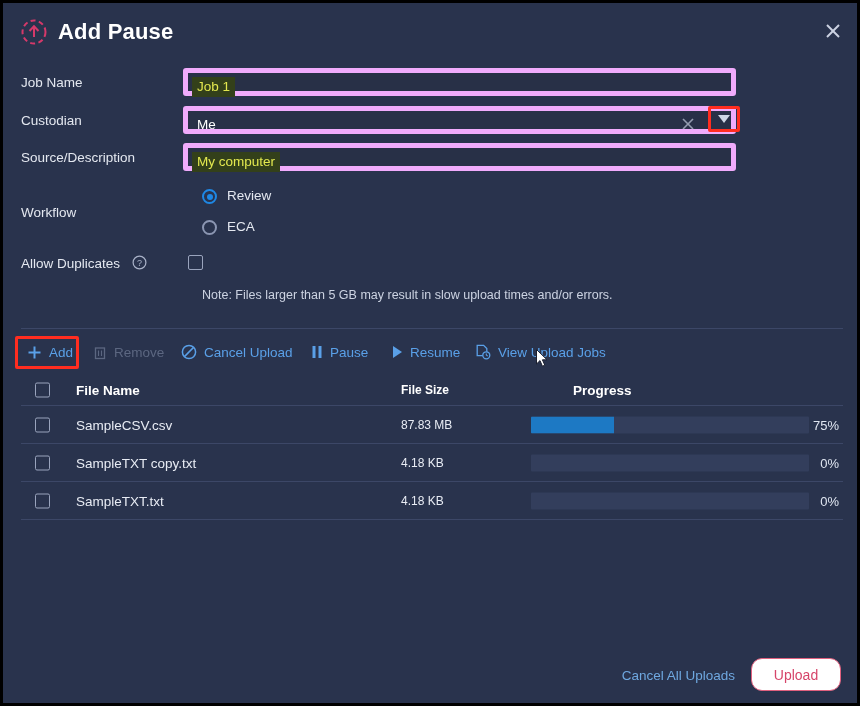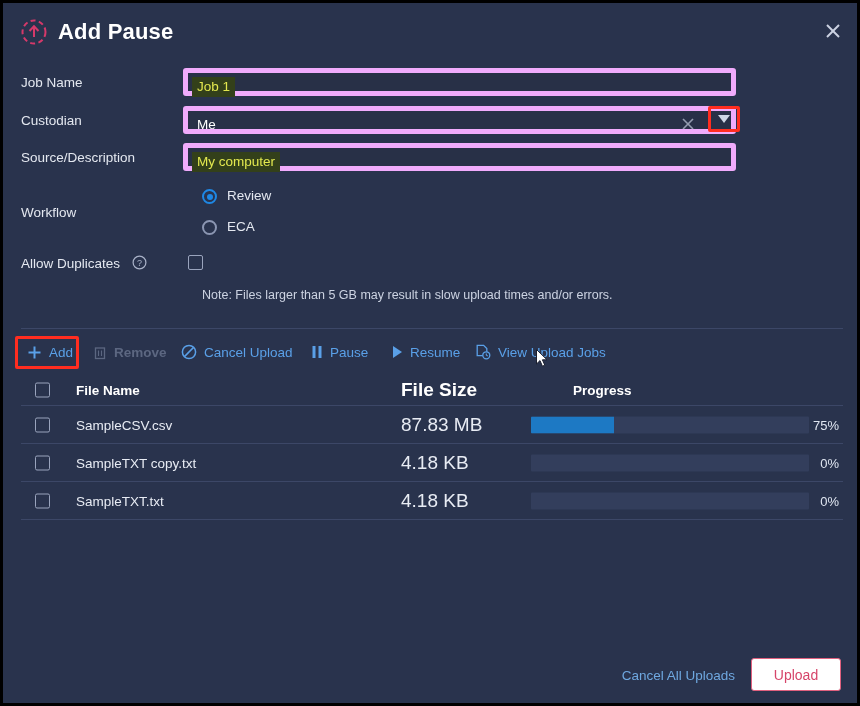--- a/index.html
+++ b/index.html
@@ -190,21 +190,21 @@
     position: absolute;
     height: 30px;
     display: flex;
     align-items: center;
     gap: 7px;
     font-size: 13.5px;
     color: #5aa0e8;
     white-space: nowrap;
     cursor: pointer;
   }
-  .tb-item.disabled { color: #5b6party; color: #5c6781; cursor: default; font-weight: bold; }
+  .tb-item.disabled { color: #5b6party; color: #5c6781; cursor: default; }
   .tb-icon { display: flex; align-items: center; }
   .add-box {
     position: absolute;
     left: 12px;
     top: 333px;
     width: 64px;
     height: 33px;
     border: 3px solid #ff2d20;
     box-sizing: border-box;
     border-radius: 2px;
@@ -232,21 +232,21 @@
     transform: translateY(-50%);
     font-size: 13.5px;
     color: #e8ecf4;
     white-space: nowrap;
   }
   .cell-size {
     position: absolute;
     left: 380px;
     top: 50%;
     transform: translateY(-50%);
-    font-size: 19px;
+    font-size: 12px;
     color: #e8ecf4;
     white-space: nowrap;
   }
   .cell-prog {
     position: absolute;
     left: 510px;
     top: 50%;
     transform: translateY(-50%);
     font-size: 13.5px;
     color: #e8ecf4;
@@ -294,21 +294,21 @@
     white-space: nowrap;
   }
   .upload-btn {
     position: absolute;
     right: 16px;
     top: 655px;
     width: 90px;
     height: 33px;
     background: #ffffff;
     border: 1.5px solid #e0607e;
-    border-radius: 3px;
+    border-radius: 11px;
     color: #d6456a;
     font-size: 14px;
     display: flex;
     align-items: center;
     justify-content: center;
     cursor: pointer;
     box-sizing: border-box;
   }
 
   

